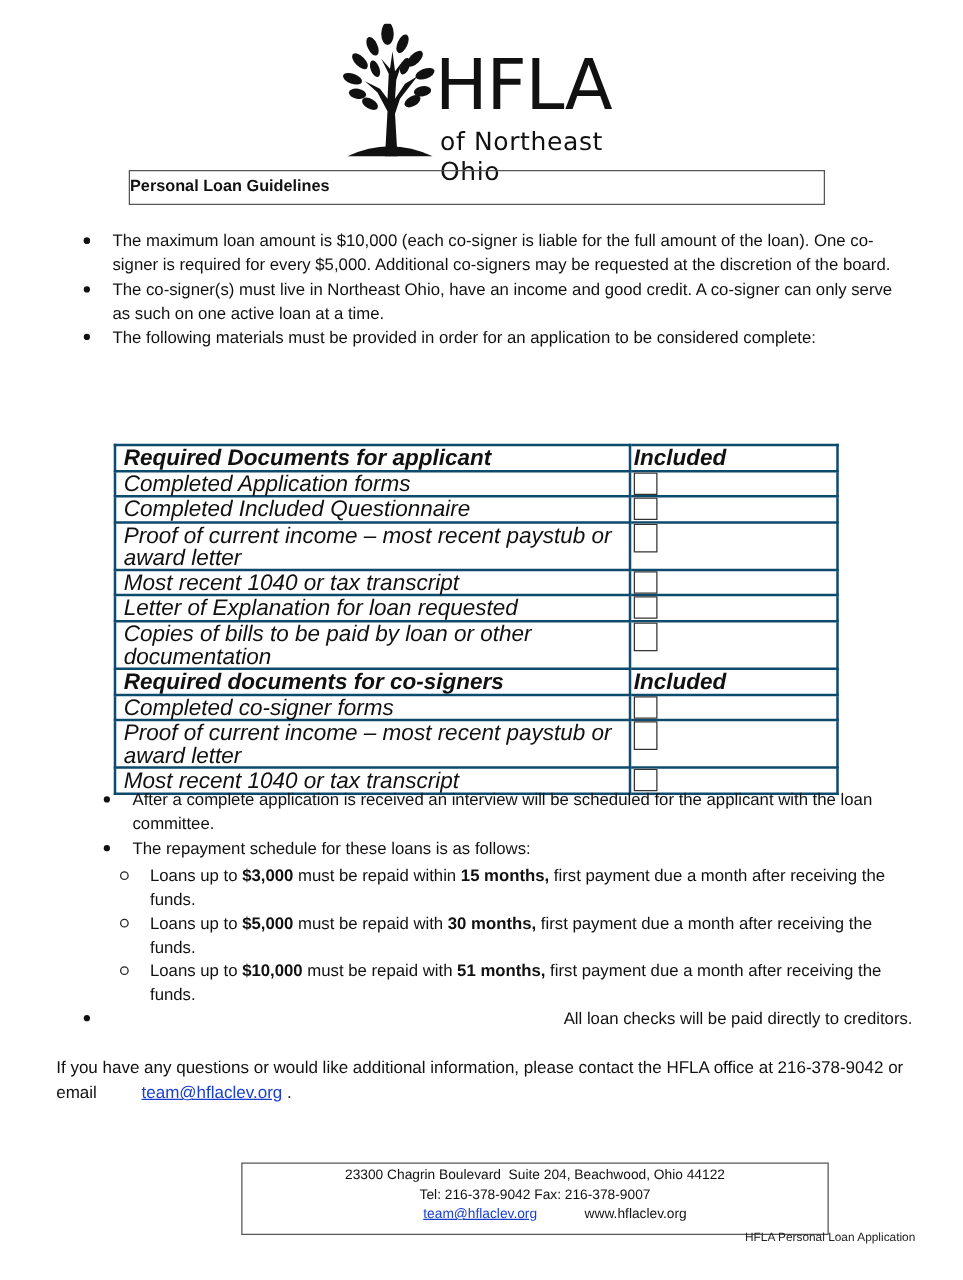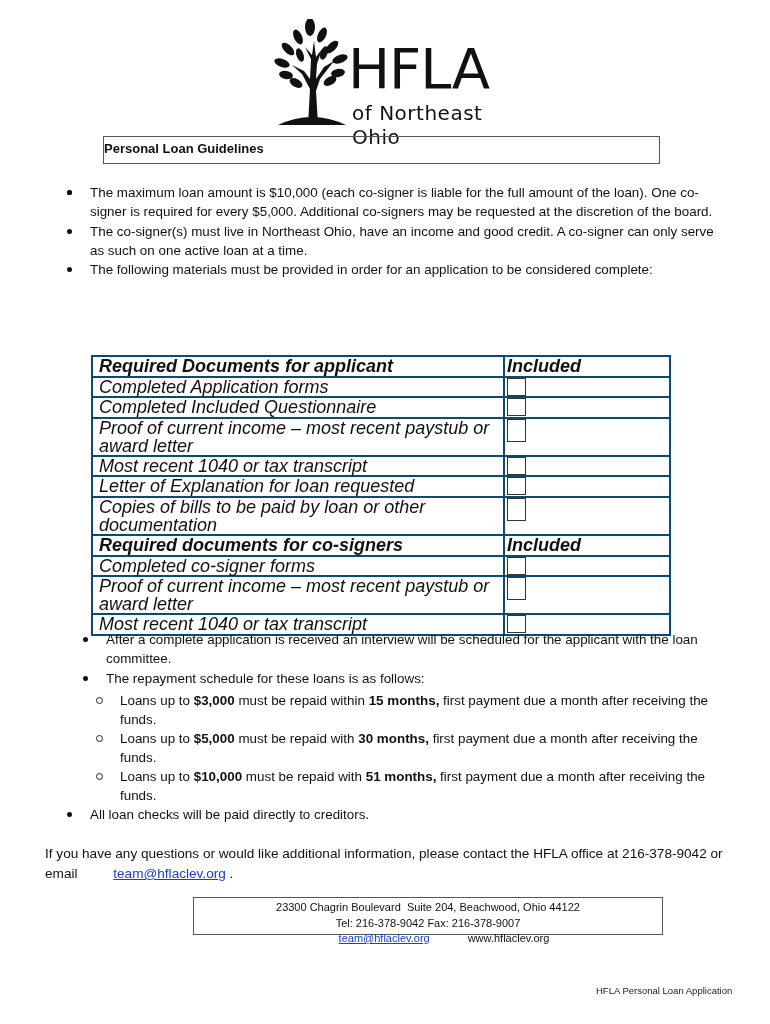--- a/index.html
+++ b/index.html
@@ -42,27 +42,27 @@
     }
     tr.tall .cbox { height: 23px; }
     .bullets2 { position: absolute; left: 62px; top: 614px; width: 668px; margin: 16px; padding: 0; list-style: none; }
     .bullets2 > li { position: relative; padding-left: 28px; line-height: 19.3px; }
     .bullets2 > li .dot { position: absolute; left: 5px; top: 7px; width: 5px; height: 5px; border-radius: 50%; background: #111; }
     .sub-list { list-style: none; margin: 0; padding: 0; position: absolute; left: 92px; top: 691px; width: 625px; }
     .sub-list li { position: relative; padding-left: 28px; line-height: 19px; }
     .sub-list li .ring {
       position: absolute; left: 4px; top: 6px; width: 5px; height: 5px; border-radius: 50%; border: 1px solid #222;
     }
-    .bullets3 { position: absolute; left: 62px; top: 805px; width: 668px; margin: 0; padding: 0; list-style: none; }
+    .bullets3 { position: absolute; left: 62px; top: 805px; width: 668px; margin: 0; padding: 0; list-style: none; text-align: right; }
     .bullets3 li { position: relative; padding-left: 28px; line-height: 19.3px; }
     .bullets3 li .dot { position: absolute; left: 5px; top: 7px; width: 5px; height: 5px; border-radius: 50%; background: #111; }
     .contact { position: absolute; left: 45px; top: 844px; width: 700px; line-height: 20px; font-size: 13.6px; }
     a.link { color: #1a3fd0; text-decoration: underline; margin-left: 32px; }
     .footer-box {
-      position: absolute; left: 193px; top: 897px; width: 470px; height: 38px;
+      position: absolute; left: 193px; top: 930px; width: 470px; height: 58px;
       border: 1px solid #555; box-sizing: border-box; text-align: center; font-size: 11px; line-height: 15.5px; padding-top: 2px;
     }
     .footer-box .web { margin-left: 38px; }
     .page-foot { position: absolute; left: 596px; top: 985px; font-size: 9.5px; color: #222; }
     b { font-weight: bold; }
   </style>
 </head>
 <body>
 
 <div class="logo">

